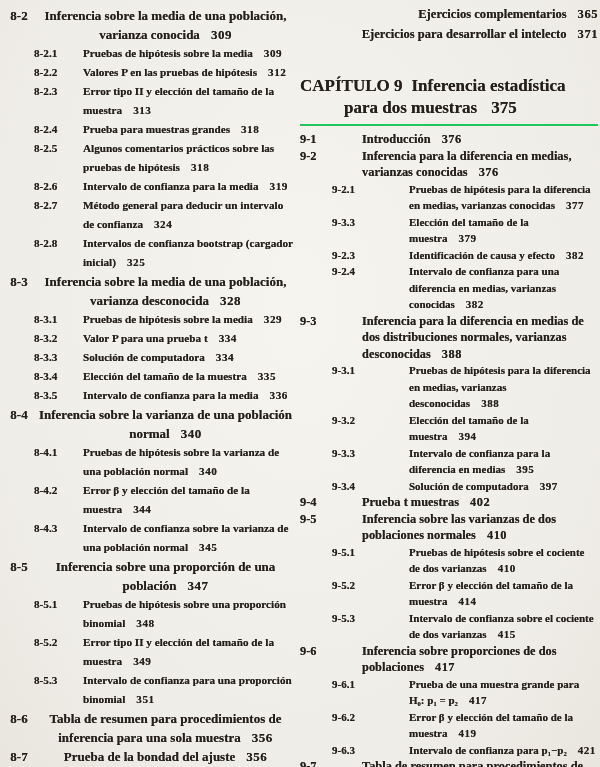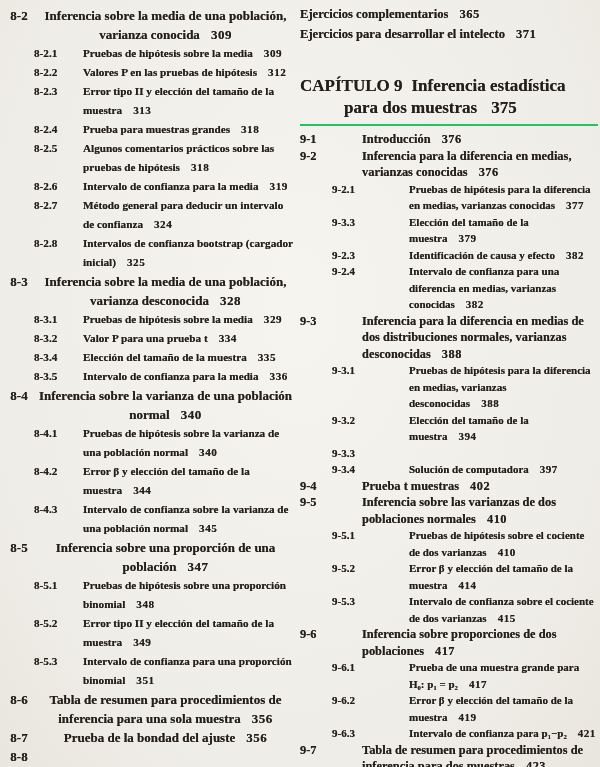--- a/index.html
+++ b/index.html
@@ -15,21 +15,21 @@
   #right-wrap{left:300px;width:298px;padding-top:5px;}
   .entry{display:flex;font-weight:bold;text-shadow:0 0 .5px rgba(40,30,20,.75);}
   
   #left-col .entry{line-height:19px;}
   #left-col .section{font-size:13px;text-align:center;}
   #left-col .sub{font-size:11.2px;padding-left:32px;}
   
   #right-main .entry{line-height:16.5px;gap:28px;}
   #right-main .section{font-size:12.4px;}
   #right-main .sub{font-size:11px;padding-left:32px;}
-  #right-top .entry{line-height:19.5px;font-size:12.6px;}
+  #right-top .entry{line-height:19.5px;font-size:12.6px;text-align:right;}
   .num{flex:0 0 34px;white-space:nowrap;}
   .sub .num{flex:0 0 49px;}
   .body{flex:1;min-width:0;}
   .txt{white-space:pre-line;}
   .page{margin-left:11px;letter-spacing:.5px;}
   .plain .body{padding-left:0;}
   
   .chapter{
     margin:31px 0 5px 0;
     font-size:17px;font-weight:bold;line-height:22px;
@@ -86,20 +86,24 @@
     </div>
     <div class="entry sub">
       <span class="num">8-3.1</span>
       <span class="body"><span class="txt">Pruebas de hipótesis sobre la media</span><span class="page">329</span></span>
     </div>
     <div class="entry sub">
       <span class="num">8-3.2</span>
       <span class="body"><span class="txt">Valor P para una prueba t</span><span class="page">334</span></span>
     </div>
     <div class="entry sub">
+      <span class="num">8-3.3</span>
+      <span class="body"><span class="txt">Solución de computadora</span><span class="page">334</span></span>
+    </div>
+    <div class="entry sub">
       <span class="num">8-3.4</span>
       <span class="body"><span class="txt">Elección del tamaño de la muestra</span><span class="page">335</span></span>
     </div>
     <div class="entry sub">
       <span class="num">8-3.5</span>
       <span class="body"><span class="txt">Intervalo de confianza para la media</span><span class="page">336</span></span>
     </div>
     <div class="entry section">
       <span class="num">8-4</span>
       <span class="body"><span class="txt">Inferencia sobre la varianza de una población normal</span><span class="page">340</span></span>
@@ -190,20 +194,21 @@
       <div class="entry sub">
         <span class="num">9-3.1</span>
         <span class="body"><span class="txt">Pruebas de hipótesis para la diferencia en medias, varianzas desconocidas</span><span class="page">388</span></span>
       </div>
       <div class="entry sub">
         <span class="num">9-3.2</span>
         <span class="body"><span class="txt">Elección del tamaño de la muestra</span><span class="page">394</span></span>
       </div>
       <div class="entry sub">
         <span class="num">9-3.3</span>
+        <span class="body"><span class="txt">Intervalo de confianza para la diferencia en medias</span><span class="page">395</span></span>
       </div>
       <div class="entry sub">
         <span class="num">9-3.4</span>
         <span class="body"><span class="txt">Solución de computadora</span><span class="page">397</span></span>
       </div>
       <div class="entry section">
         <span class="num">9-4</span>
         <span class="body"><span class="txt">Prueba t muestras</span><span class="page">402</span></span>
       </div>
       <div class="entry section">

